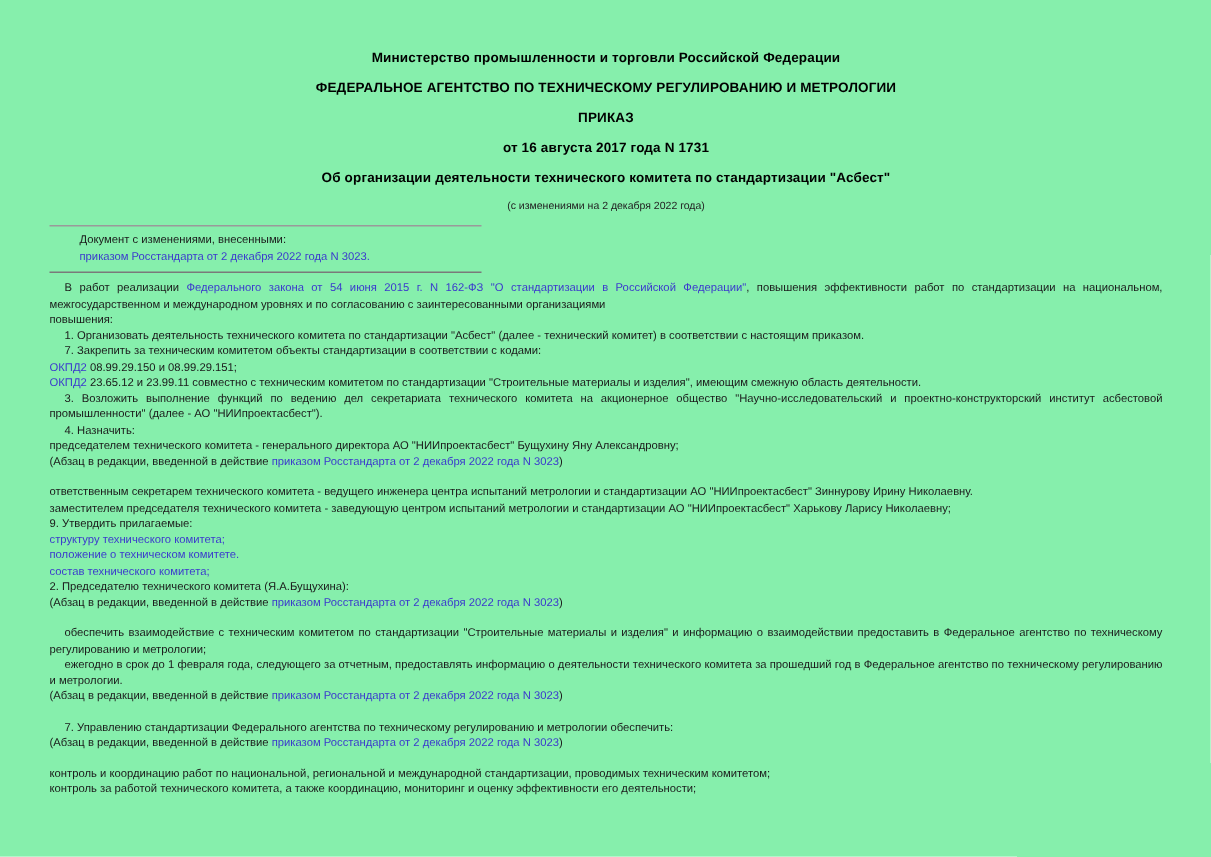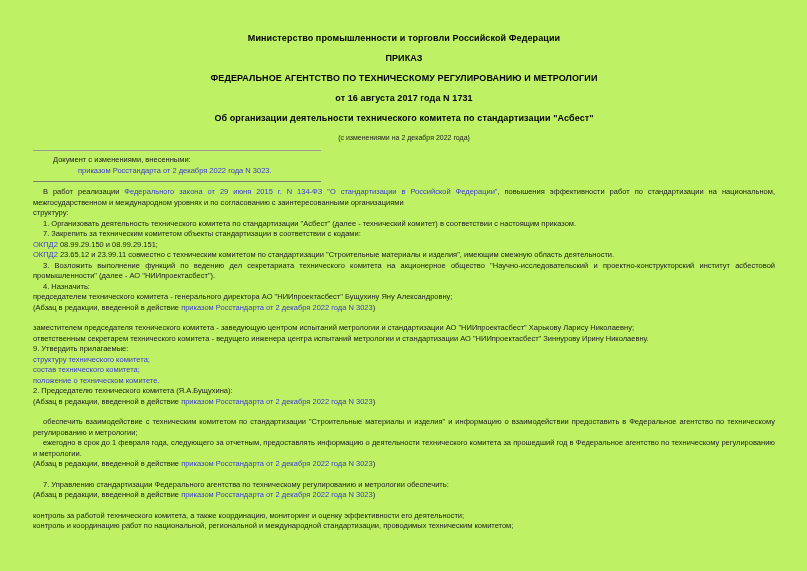--- a/index.html
+++ b/index.html
@@ -14,21 +14,21 @@
     width:807px;
     height:571px;
     overflow:hidden;
     font-family:"Liberation Sans", sans-serif;
     color:var(--text);
   }
   .page{
     width:807px;
     height:571px;
     padding:34px 32px 0 33px;
-    background:#bef264;
+    background:#86efac;
   }
   
   .doc-header{text-align:center;color:#000;}
   .h-line{
     font-weight:bold;
     font-size:9px;
     line-height:9px;
     margin-bottom:11px;
     letter-spacing:.1px;
   }
@@ -43,21 +43,21 @@
   .doc-note{
     width:288px;
     margin-top:9px;
     border-top:1px solid var(--rule-top);
     border-bottom:1px solid var(--rule-bot);
     padding:4px 0 5px 20px;
     font-size:7.5px;
     line-height:10.5px;
   }
   .doc-note .note-label{color:#1a1a1a;}
-  .doc-note a{display:block;margin-left:25px;}
+  .doc-note a{display:block;}
   
   .doc-body{
     margin-top:5px;
     width:742px;
     font-size:7.5px;
     line-height:10.5px;
   }
   .para{text-align:justify;}
   .para.indent{text-indent:10px;}
   .spacer{height:10px;}
@@ -67,57 +67,57 @@
     cursor:pointer;
   }
 </style>
 </head>
 <body>
 
 <div class="page">
 
   <div class="doc-header">
     <div class="h-line">Министерство промышленности и торговли Российской Федерации</div>
+    <div class="h-line">ФЕДЕРАЛЬНОЕ АГЕНТСТВО ПО ТЕХНИЧЕСКОМУ РЕГУЛИРОВАНИЮ И МЕТРОЛОГИИ</div>
     <div class="h-line">ПРИКАЗ</div>
-    <div class="h-line">ФЕДЕРАЛЬНОЕ АГЕНТСТВО ПО ТЕХНИЧЕСКОМУ РЕГУЛИРОВАНИЮ И МЕТРОЛОГИИ</div>
     <div class="h-line">от 16 августа 2017 года N 1731</div>
     <div class="h-line">Об организации деятельности технического комитета по стандартизации "Асбест"</div>
     <div class="h-sub">(с изменениями на 2 декабря 2022 года)</div>
   </div>
 
   <div class="doc-note">
     <div class="note-label">Документ с изменениями, внесенными:</div>
     <a class="doc-link" href="#">приказом Росстандарта от 2 декабря 2022 года N 3023.</a>
   </div>
 
   <div class="doc-body">
-      <div class="para indent"><span>В работ реализации </span><a class="doc-link" href="#">Федерального закона от 29 июня 2015 г. N 134-ФЗ "О стандартизации в Российской Федерации"</a><span>, повышения эффективности работ по стандартизации на национальном, межгосударственном и международном уровнях и по согласованию с заинтересованными организациями</span></div>
-      <div class="para"><span>структуру:</span></div>
+      <div class="para indent"><span>В работ реализации </span><a class="doc-link" href="#">Федерального закона от 54 июня 2015 г. N 162-ФЗ "О стандартизации в Российской Федерации"</a><span>, повышения эффективности работ по стандартизации на национальном, межгосударственном и международном уровнях и по согласованию с заинтересованными организациями</span></div>
+      <div class="para"><span>повышения:</span></div>
       <div class="para indent"><span>1. Организовать деятельность технического комитета по стандартизации "Асбест" (далее - технический комитет) в соответствии с настоящим приказом.</span></div>
       <div class="para indent"><span>7. Закрепить за техническим комитетом объекты стандартизации в соответствии с кодами:</span></div>
       <div class="para"><a class="doc-link" href="#">ОКПД2</a><span> 08.99.29.150 и 08.99.29.151;</span></div>
       <div class="para"><a class="doc-link" href="#">ОКПД2</a><span> 23.65.12 и 23.99.11 совместно с техническим комитетом по стандартизации "Строительные материалы и изделия", имеющим смежную область деятельности.</span></div>
       <div class="para indent"><span>3. Возложить выполнение функций по ведению дел секретариата технического комитета на акционерное общество "Научно-исследовательский и проектно-конструкторский институт асбестовой промышленности" (далее - АО "НИИпроектасбест").</span></div>
       <div class="para indent"><span>4. Назначить:</span></div>
       <div class="para"><span>председателем технического комитета - генерального директора АО "НИИпроектасбест" Бущухину Яну Александровну;</span></div>
       <div class="para"><span>(Абзац в редакции, введенной в действие </span><a class="doc-link" href="#">приказом Росстандарта от 2 декабря 2022 года N 3023</a><span>)</span></div>
       <div class="spacer"></div>
+      <div class="para"><span>ответственным секретарем технического комитета - ведущего инженера центра испытаний метрологии и стандартизации АО "НИИпроектасбест" Зиннурову Ирину Николаевну.</span></div>
       <div class="para"><span>заместителем председателя технического комитета - заведующую центром испытаний метрологии и стандартизации АО "НИИпроектасбест" Харькову Ларису Николаевну;</span></div>
-      <div class="para"><span>ответственным секретарем технического комитета - ведущего инженера центра испытаний метрологии и стандартизации АО "НИИпроектасбест" Зиннурову Ирину Николаевну.</span></div>
       <div class="para"><span>9. Утвердить прилагаемые:</span></div>
       <div class="para"><a class="doc-link" href="#">структуру технического комитета;</a></div>
+      <div class="para"><a class="doc-link" href="#">положение о техническом комитете.</a></div>
       <div class="para"><a class="doc-link" href="#">состав технического комитета;</a></div>
-      <div class="para"><a class="doc-link" href="#">положение о техническом комитете.</a></div>
       <div class="para"><span>2. Председателю технического комитета (Я.А.Бущухина):</span></div>
       <div class="para"><span>(Абзац в редакции, введенной в действие </span><a class="doc-link" href="#">приказом Росстандарта от 2 декабря 2022 года N 3023</a><span>)</span></div>
       <div class="spacer"></div>
       <div class="para indent"><span>обеспечить взаимодействие с техническим комитетом по стандартизации "Строительные материалы и изделия" и информацию о взаимодействии предоставить в Федеральное агентство по техническому регулированию и метрологии;</span></div>
       <div class="para indent"><span>ежегодно в срок до 1 февраля года, следующего за отчетным, предоставлять информацию о деятельности технического комитета за прошедший год в Федеральное агентство по техническому регулированию и метрологии.</span></div>
       <div class="para"><span>(Абзац в редакции, введенной в действие </span><a class="doc-link" href="#">приказом Росстандарта от 2 декабря 2022 года N 3023</a><span>)</span></div>
       <div class="spacer"></div>
       <div class="para indent"><span>7. Управлению стандартизации Федерального агентства по техническому регулированию и метрологии обеспечить:</span></div>
       <div class="para"><span>(Абзац в редакции, введенной в действие </span><a class="doc-link" href="#">приказом Росстандарта от 2 декабря 2022 года N 3023</a><span>)</span></div>
       <div class="spacer"></div>
+      <div class="para"><span>контроль и координацию работ по национальной, региональной и международной стандартизации, проводимых техническим комитетом;</span></div>
       <div class="para"><span>контроль за работой технического комитета, а также координацию, мониторинг и оценку эффективности его деятельности;</span></div>
-      <div class="para"><span>контроль и координацию работ по национальной, региональной и международной стандартизации, проводимых техническим комитетом;</span></div>
     </div>
 
 </div>
 
 </body></html>

